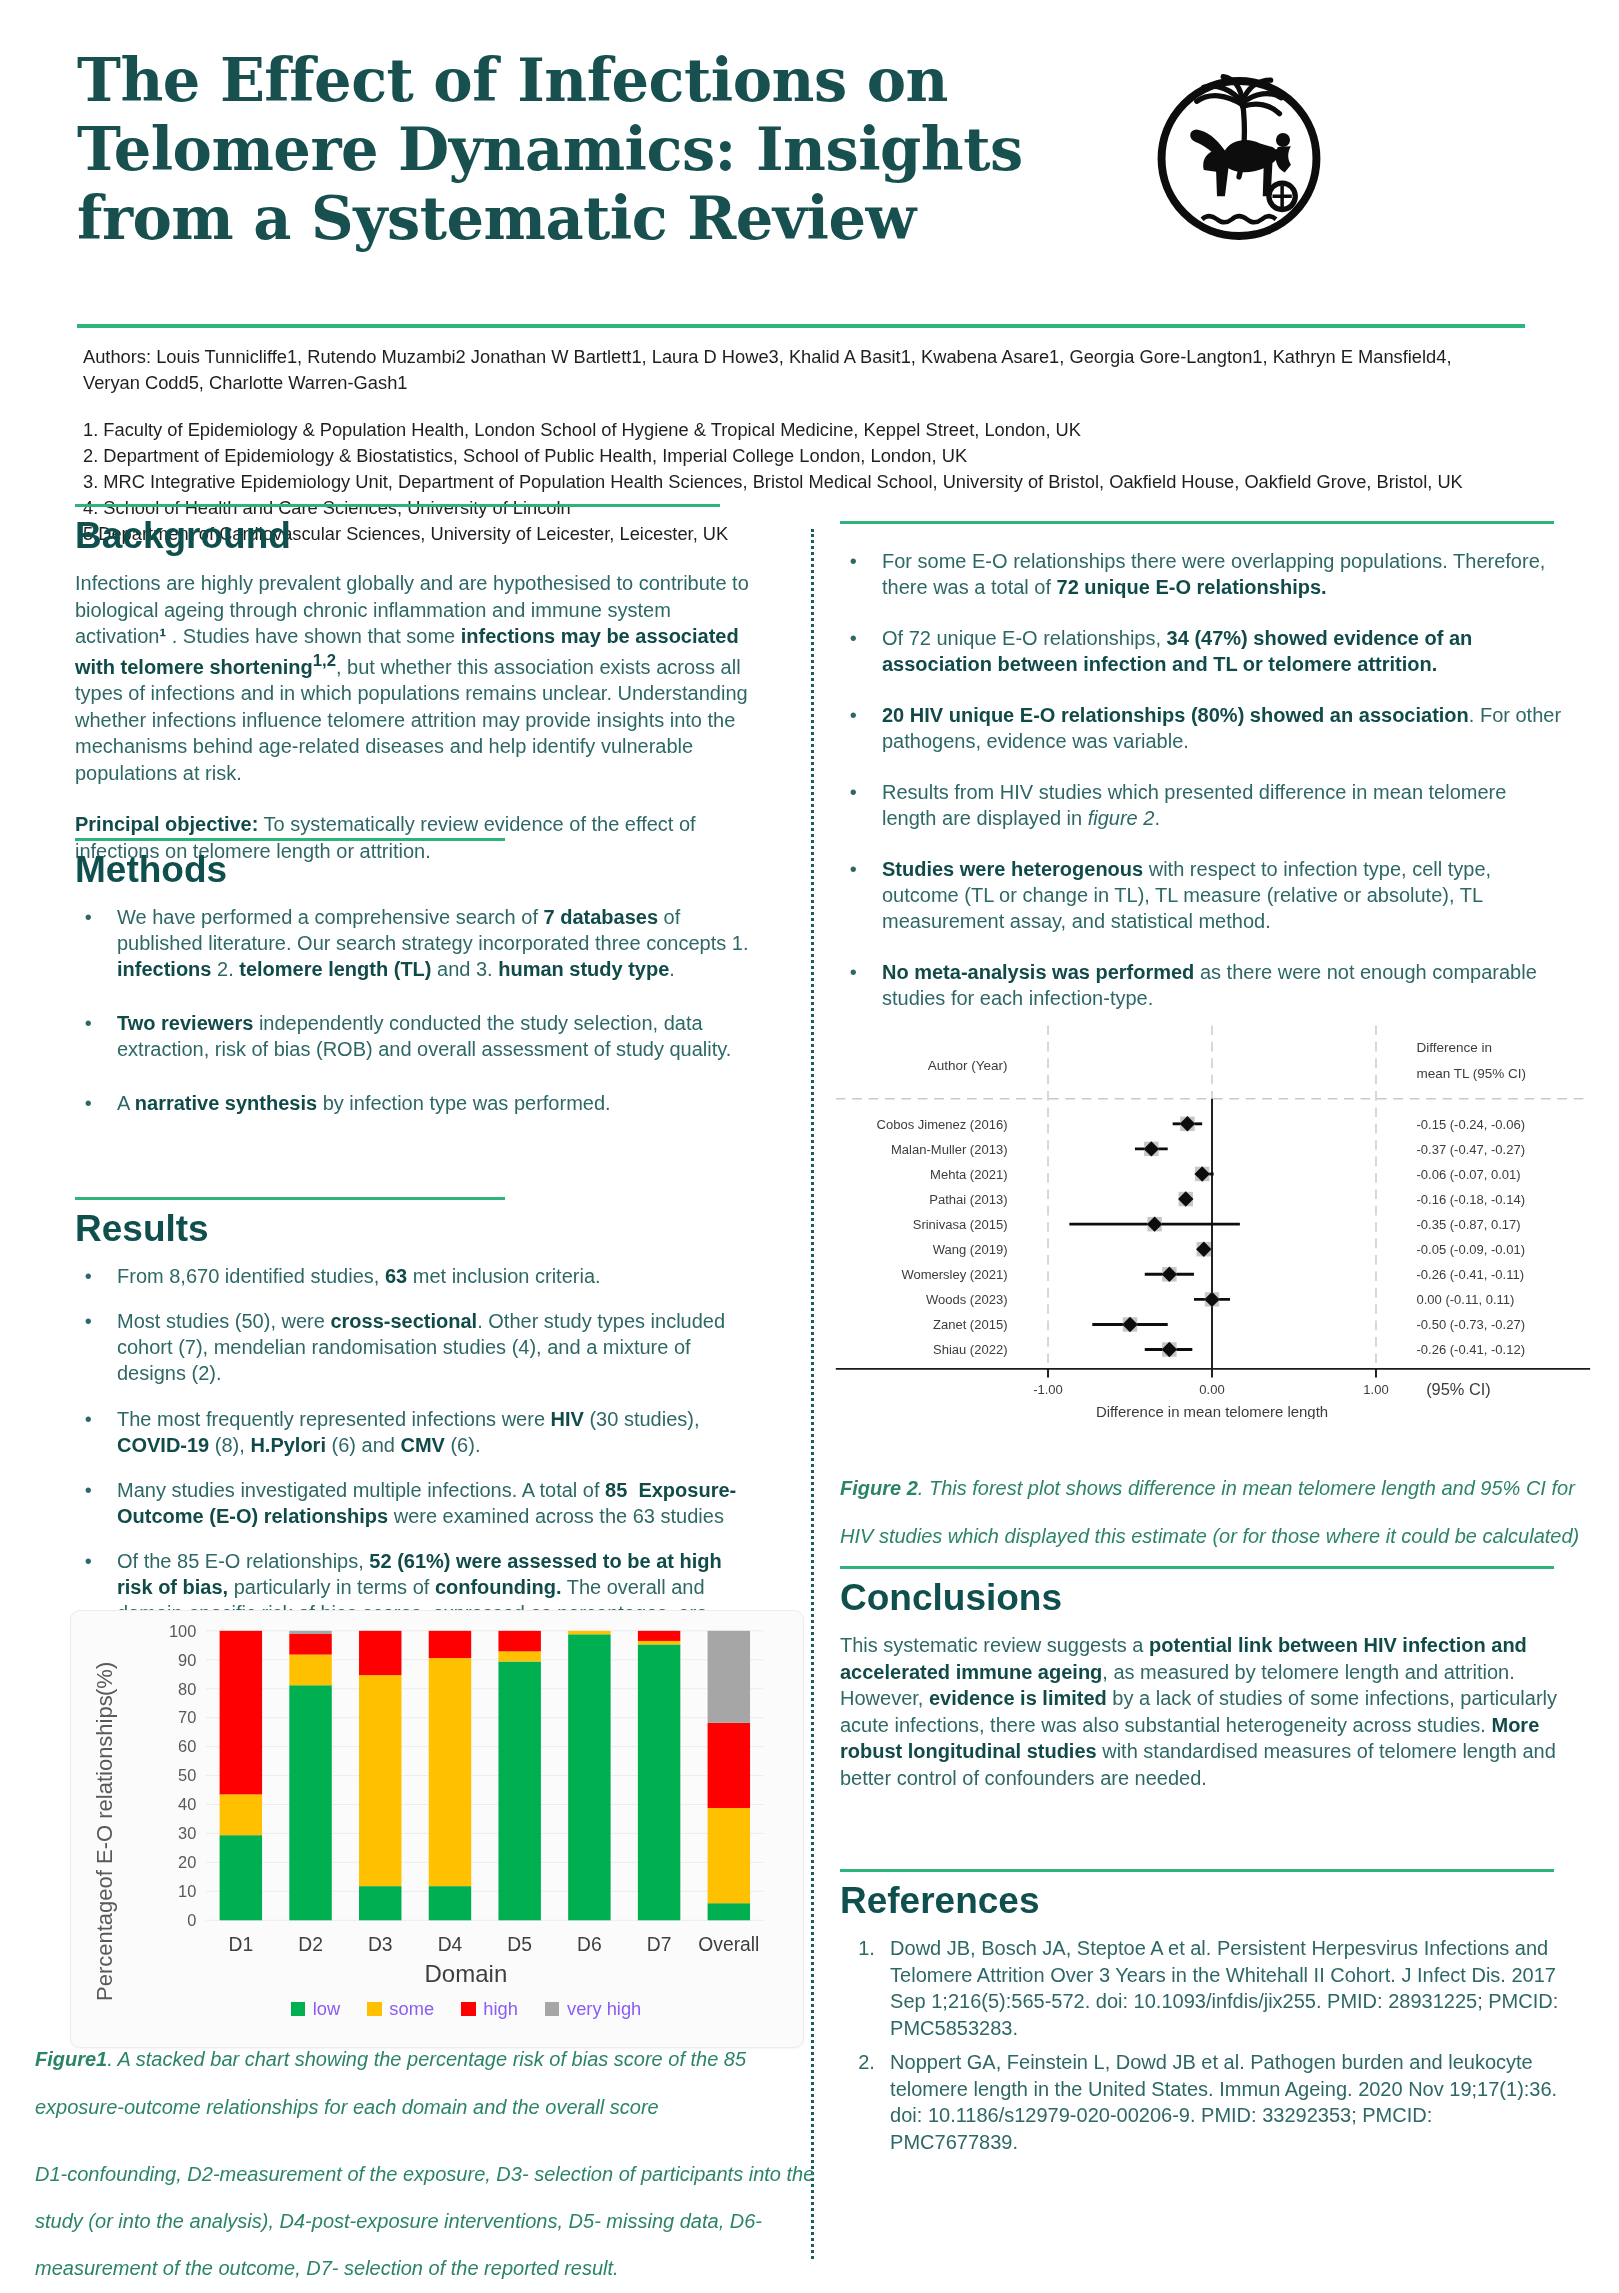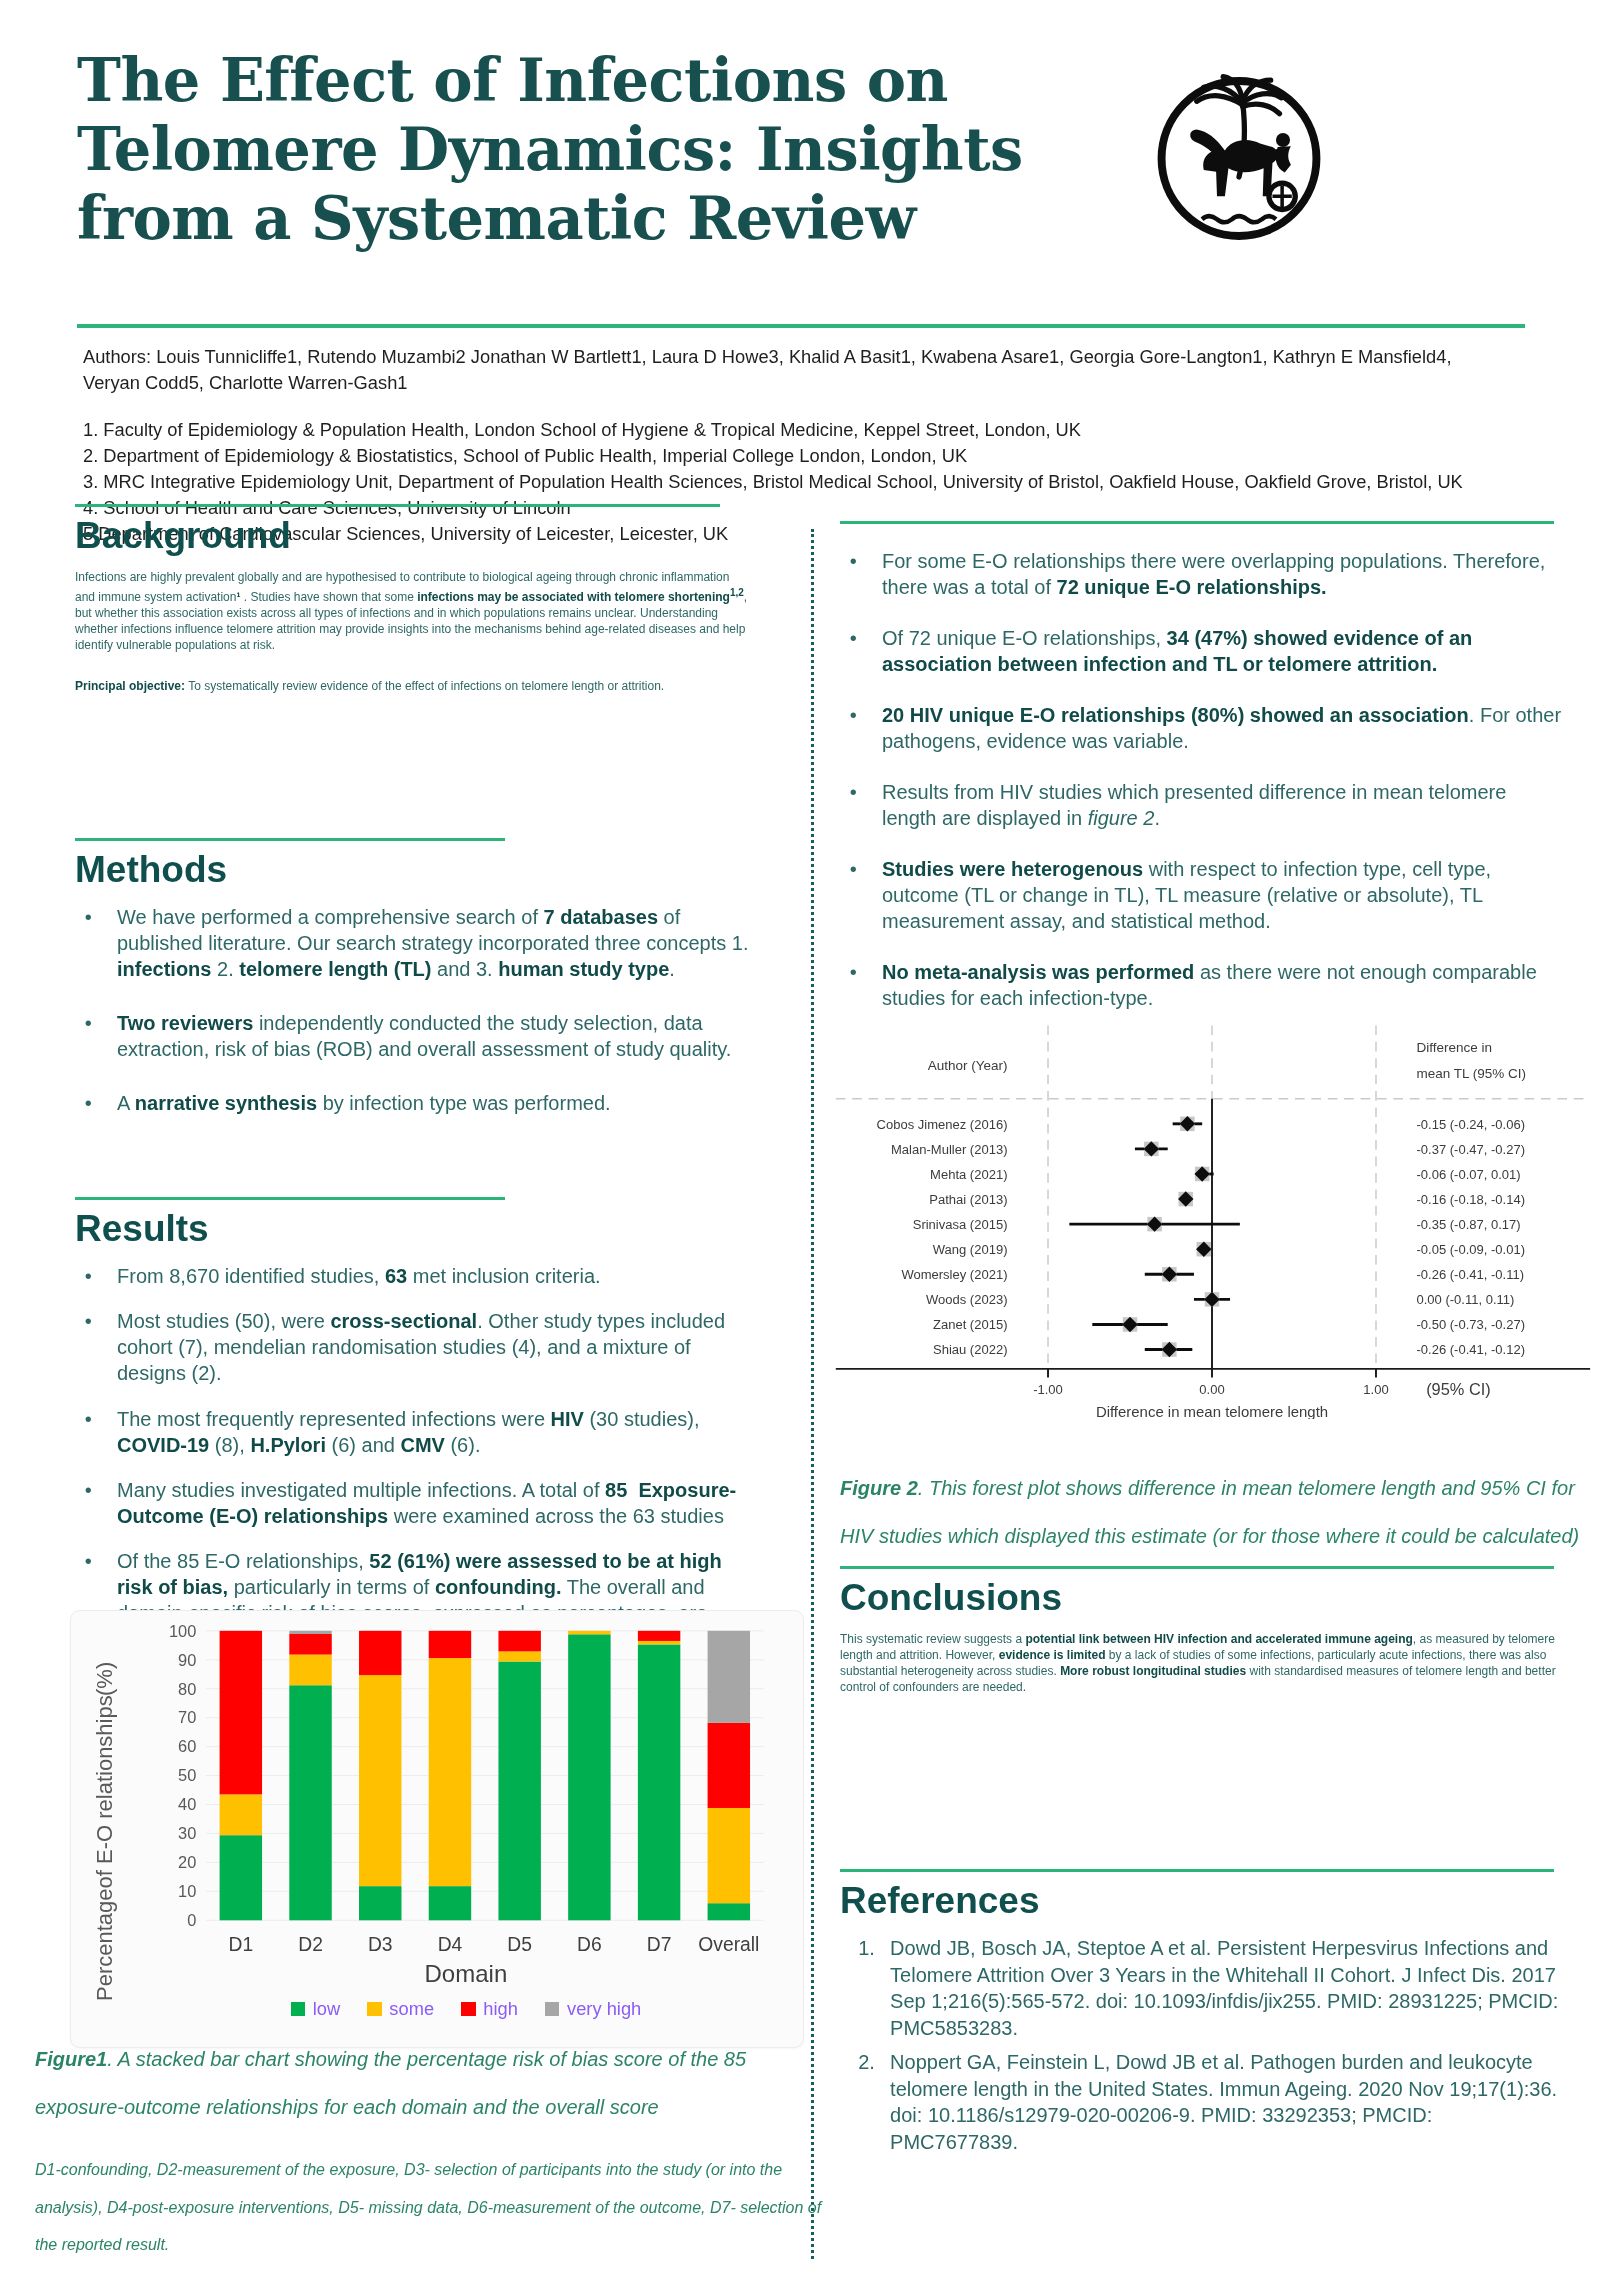--- a/index.html
+++ b/index.html
@@ -15,36 +15,36 @@
   .logo-text{font-family:"Liberation Serif",serif;font-size:36px;line-height:1.0;
     color:#0d0d0d;letter-spacing:1px;}
   .logo-text i{font-size:29px;letter-spacing:0;}
   
   .authors{font-size:18.3px;line-height:1.4;color:#1f1f1d;}
   .affils{font-size:18.3px;line-height:1.42;color:#1f1f1d;}
   .rule{height:3.9px;background:#2db47a;}
   .rule3{height:2.9px;background:#2db47a;}
   
   .sec-h{font-size:37px;font-weight:700;color:#0f4f4d;margin-top:7.7px;margin-bottom:13.5px;}
-  .body-p{font-size:12px;line-height:1.33;color:#2d6866;}
+  .body-p{font-size:20px;line-height:1.33;color:#2d6866;}
   .body-p b{color:#104b49;}
   .obj{margin-top:25px;}
   ul.blt{list-style:none;}
   ul.blt li{position:relative;padding-left:42px;font-size:20px;line-height:1.3;color:#2d6866;}
   ul.blt li b{color:#104b49;}
   ul.blt li::before{content:"\2022";position:absolute;left:9.7px;top:0px;color:#2d6866;font-size:20px;}
   ul.m li{margin-bottom:28px;}
   ul.r li{margin-bottom:19.3px;}
   ul.f li{margin-bottom:25px;}
   
   .vdivider{width:0;border-left:3.9px dotted #17605d;}
   
   .figcap{font-size:20px;font-style:italic;color:#2b8468;line-height:2.4;}
   .figcap b{font-weight:700;}
-  .fignote{font-size:16px;font-style:italic;color:#2b8468;line-height:2.35;}
+  .fignote{font-size:20px;font-style:italic;color:#2b8468;line-height:2.35;}
   
   .chart-panel{background:#fbfbfb;border:1px solid #ececec;border-radius:9.7px;
     box-shadow:0 1px 1.9px rgba(0,0,0,0.04);display:flex;align-items:stretch;padding:11.6px 5.8px 7.7px 3.9px;}
   .ylab{writing-mode:vertical-rl;transform:rotate(180deg);display:flex;
     align-items:center;justify-content:center;font-size:22px;color:#595959;
     line-height:1.15;width:60px;text-align:center;}
   .ylab span{display:block;}
   .chart-right{flex:1;display:flex;flex-direction:column;align-items:center;}
   .xlab{font-size:24px;color:#3f3f3f;margin-top:1.9px;}
   .legend{display:flex;gap:27px;margin-top:9.7px;align-items:center;}

